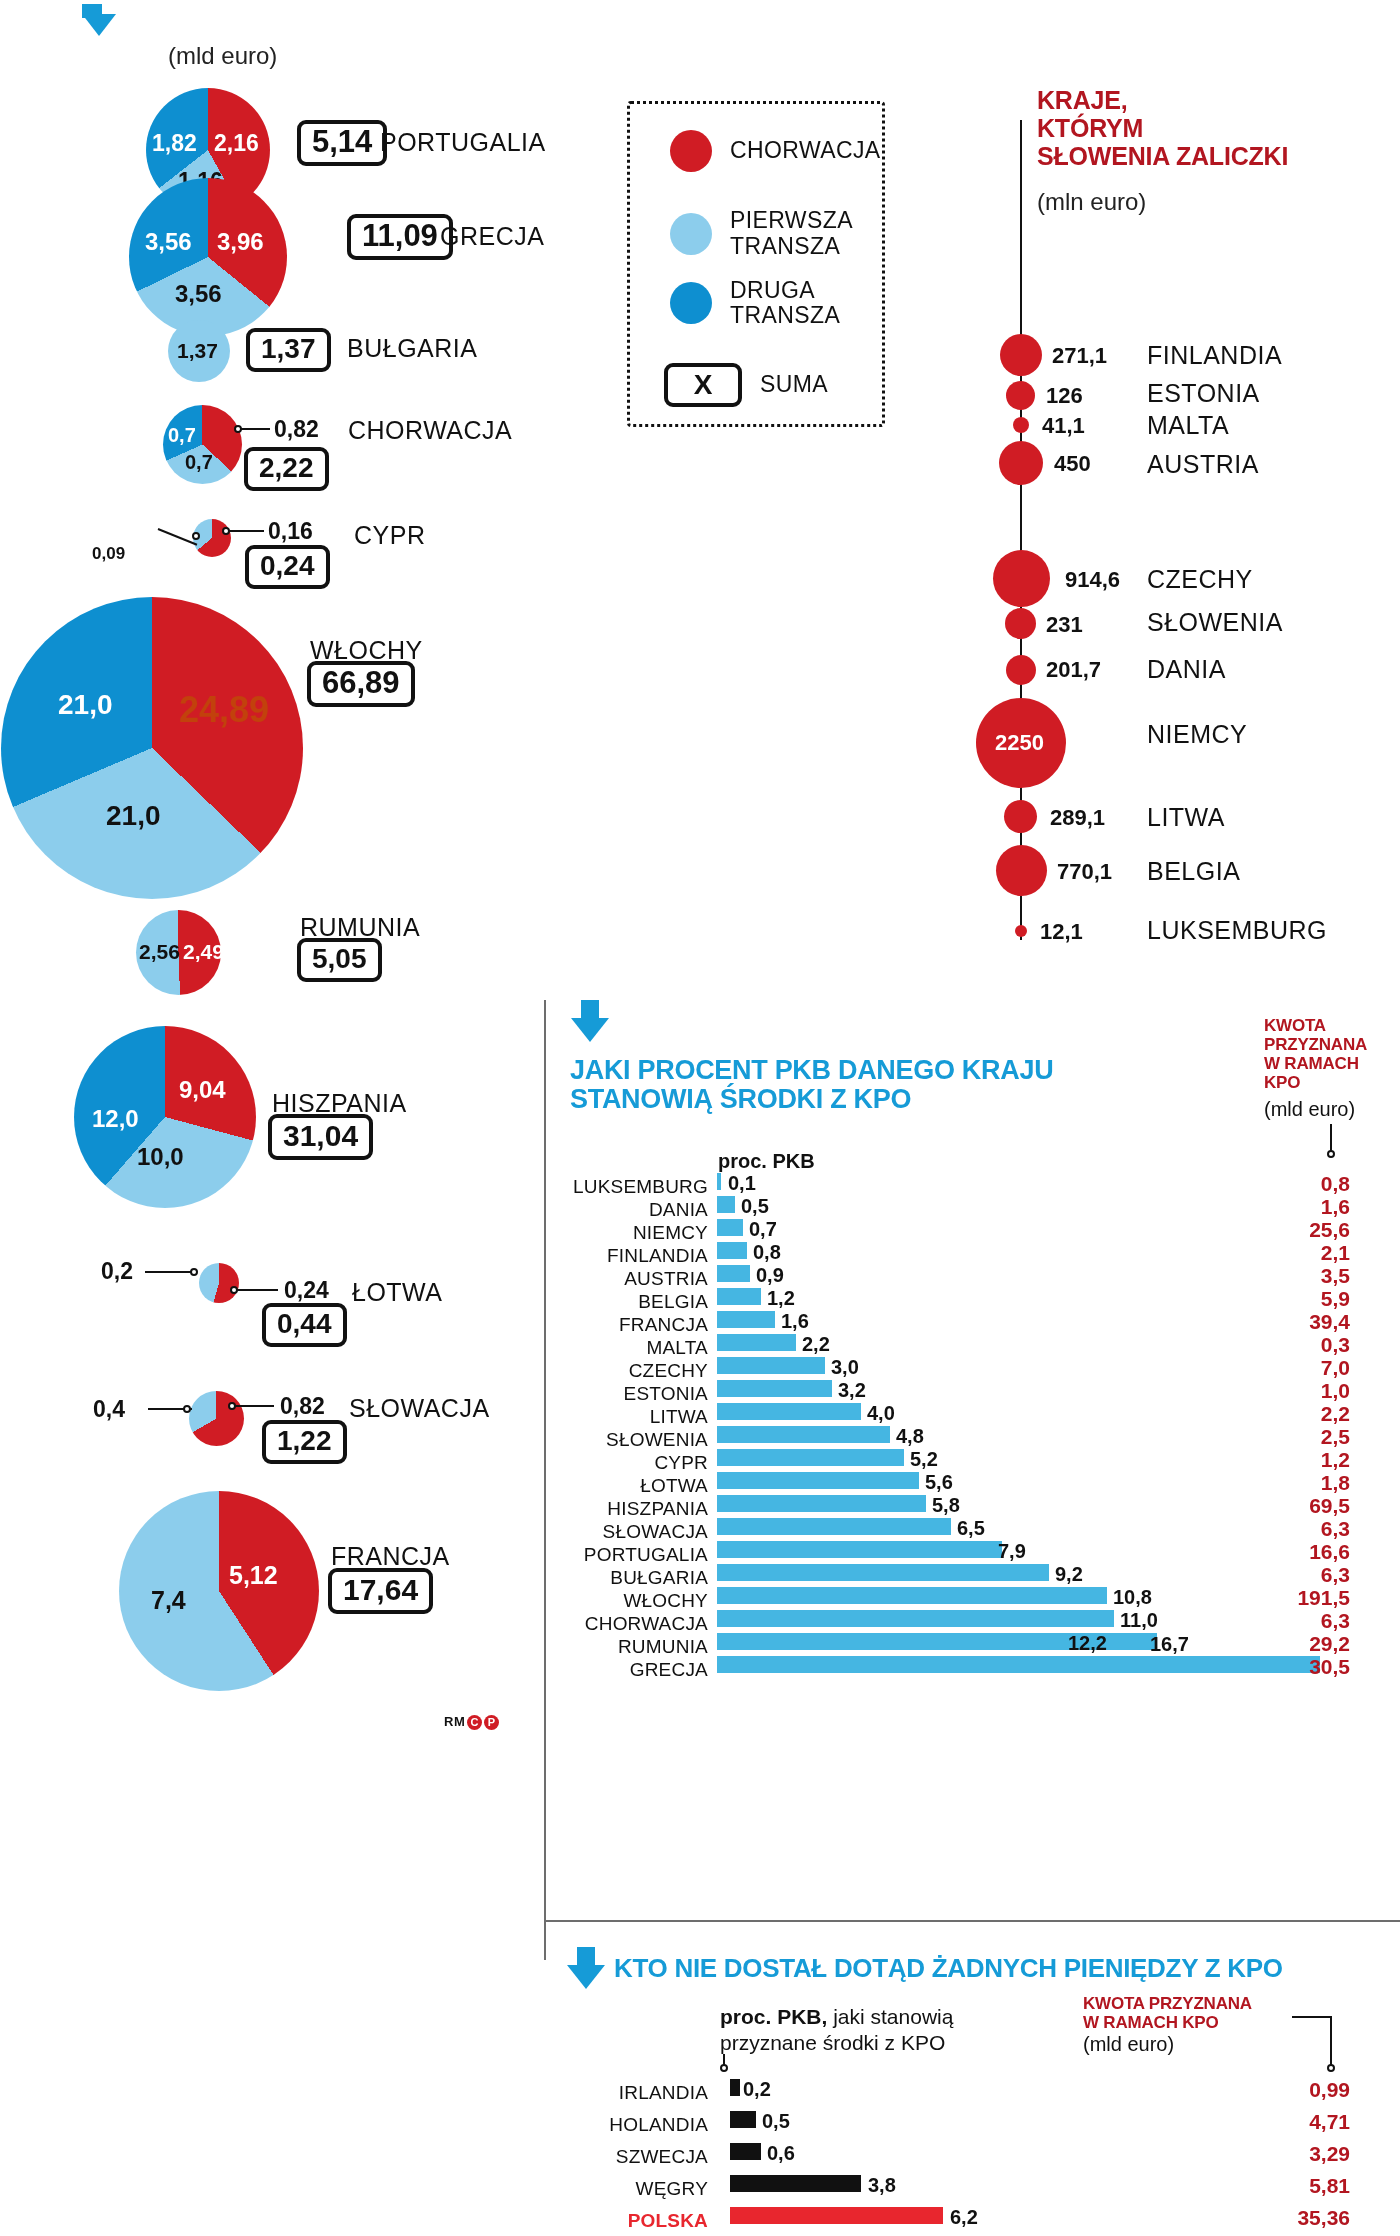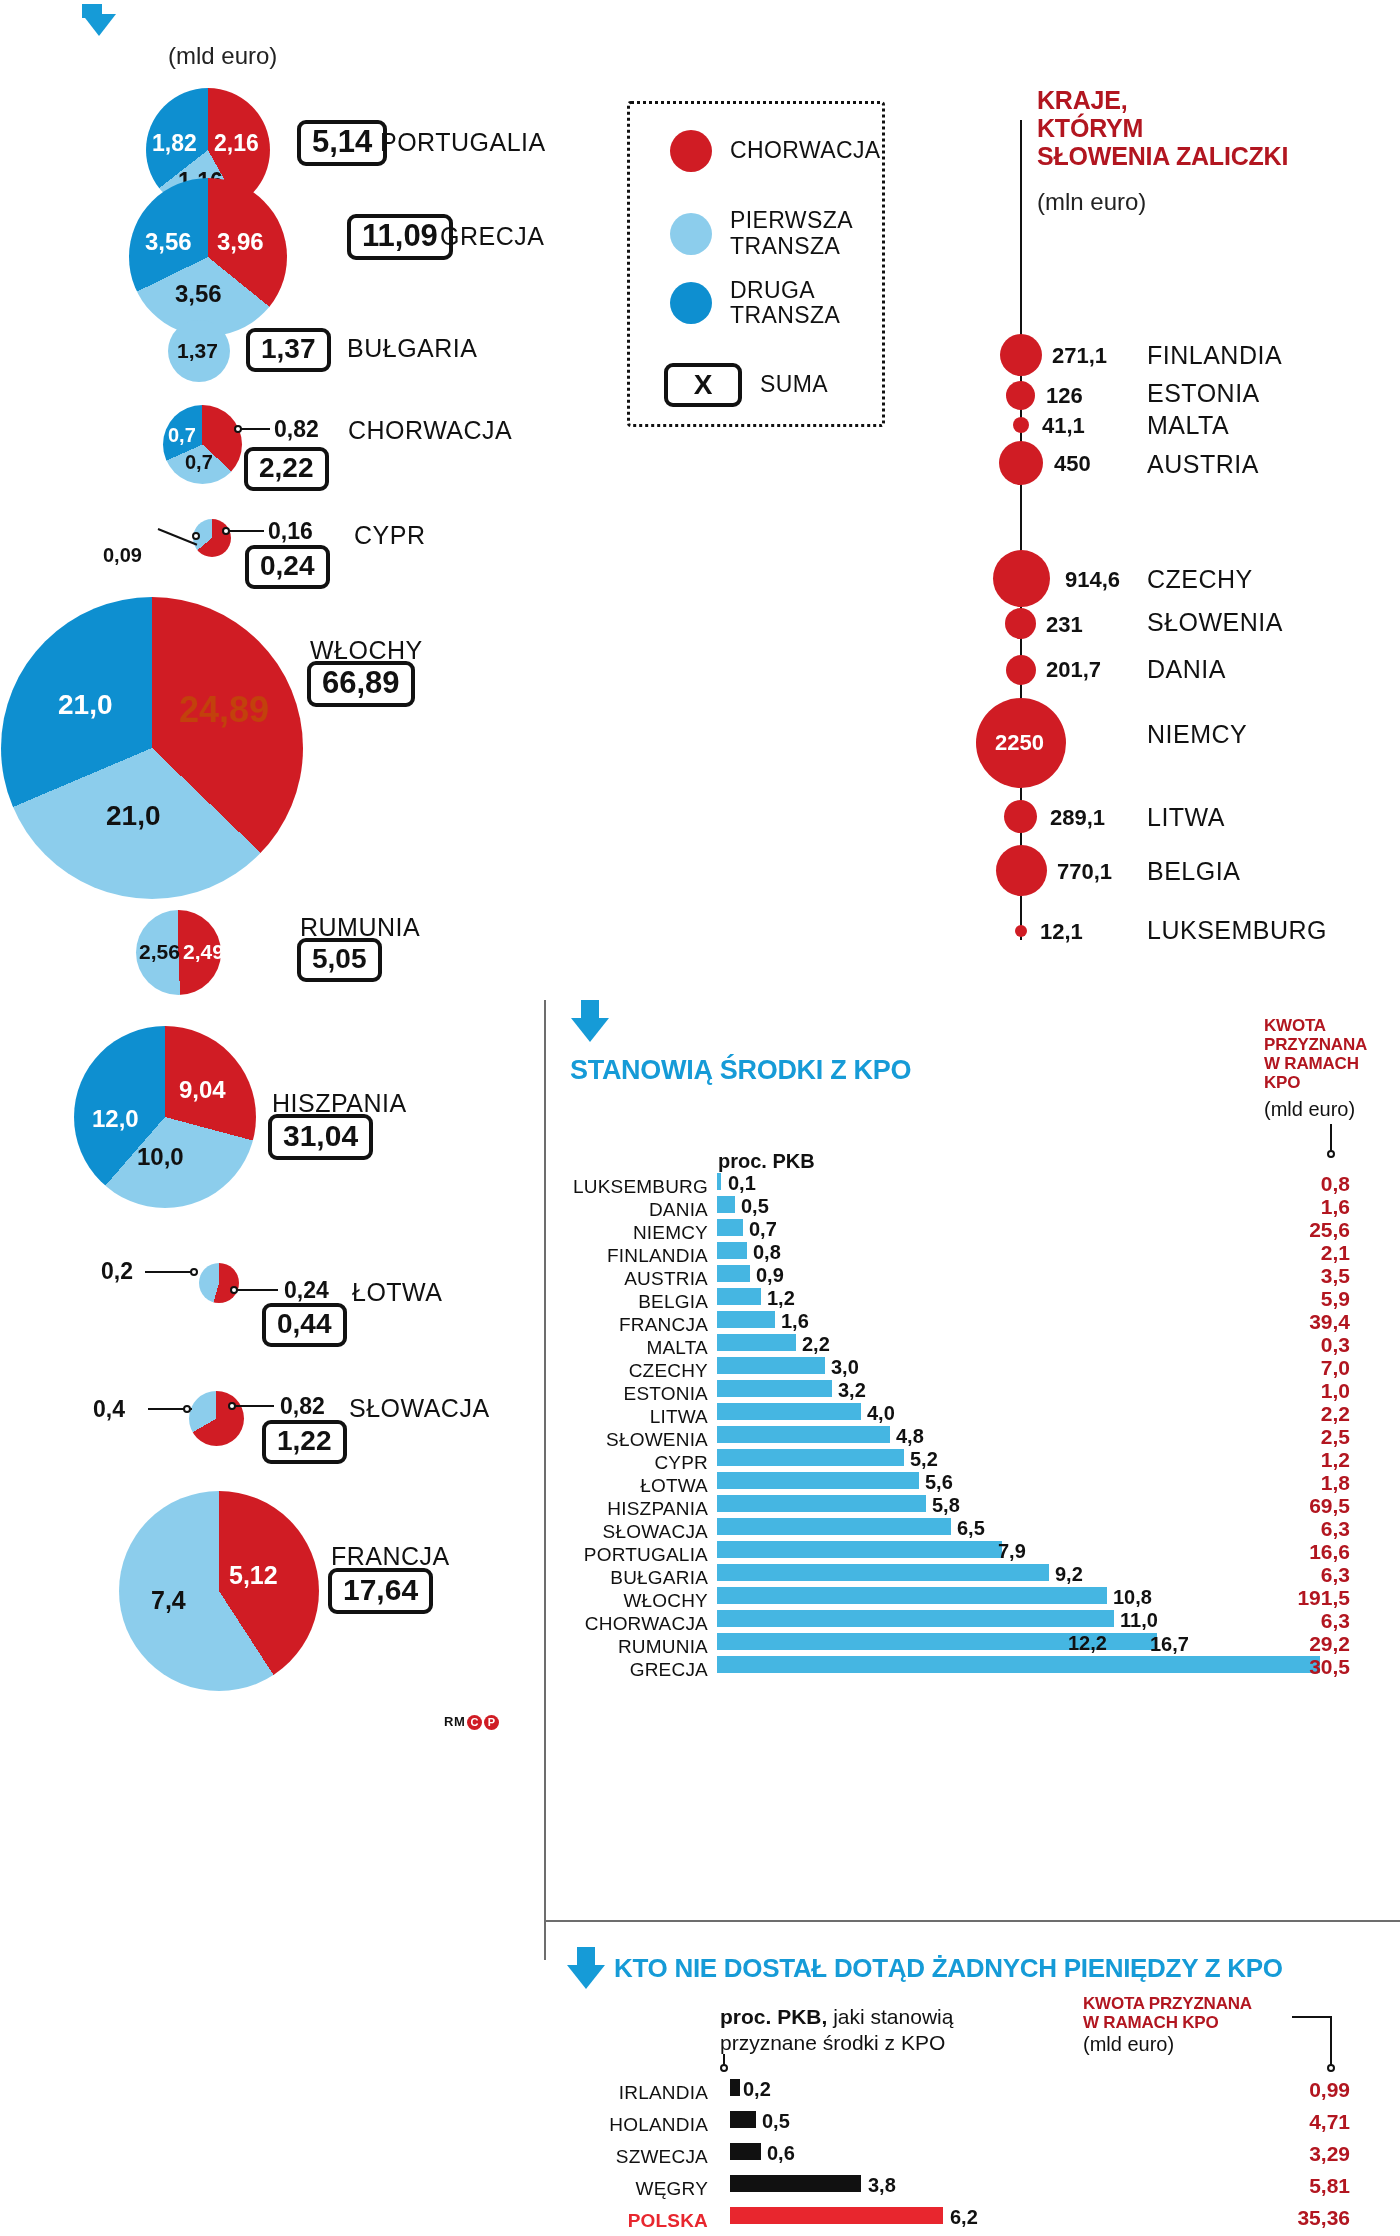--- a/index.html
+++ b/index.html
@@ -163,21 +163,21 @@
 <div class="abs" style="left:193px; top:519px;">
   <div class="pie" style="width:38px;height:38px;
     background: conic-gradient(#D01C24 0deg 230deg, #8CCDEC 230deg 360deg);"></div>
 </div>
 <div class="abs" style="left:228px; top:530px; width:36px; height:2px; background:#111;"></div>
 <div class="abs tick-circ" style="left:222px; top:527px;"></div>
 <div class="abs" style="left:268px; top:518px; font-size:23px; font-weight:bold;">0,16</div>
 <div class="abs country-lbl" style="left:354px; top:521px;">CYPR</div>
 <div class="abs" style="left:158px; top:528px; width:42px; height:2px; background:#111; transform:rotate(22deg); transform-origin:left center;"></div>
 <div class="abs tick-circ" style="left:192px; top:532px;"></div>
-<div class="abs" style="left:103px; top:544px; font-size:20px; font-weight:bold;">0,09</div>
+<div class="abs" style="left:92px; top:544px; font-size:17px; font-weight:bold;">0,09</div>
 <div class="abs sum-box" style="left:245px; top:545px; font-size:28px; height:44px;">0,24</div>
 
 <div class="abs" style="left:1px; top:597px;">
   <div class="pie" style="width:302px;height:302px;
     background: conic-gradient(#D01C24 0deg 134deg, #8CCDEC 134deg 247deg, #0E8FD0 247deg 360deg);"></div>
   <div class="pie-val" style="left:178px; top:92px; color:#c2410c; font-size:36px;">24,89</div>
   <div class="pie-val" style="left:105px; top:203px; color:#111; font-size:28px;">21,0</div>
   <div class="pie-val" style="left:57px; top:92px; color:#fff; font-size:28px;">21,0</div>
 </div>
 <div class="abs country-lbl" style="left:310px; top:636px;">WŁOCHY</div>
@@ -315,20 +315,21 @@
 <div class="bubble-val" style="left:1040px; top:919px;">12,1</div>
 <div class="bubble-name" style="left:1147px; top:916px;">LUKSEMBURG</div>
 
 <div class="divider-v" style="left:544px; top:1000px; height:960px;"></div>
 <div class="divider-h" style="left:544px; top:1920px; width:856px;"></div>
 
 <div class="abs" style="left:570px; top:1000px;">
   <span class="arrow-down"></span>
 </div>
 <div class="abs sec-title" style="left:570px; top:1056px; font-size:27px;">
+  <div>JAKI PROCENT PKB DANEGO KRAJU</div>
   <div>STANOWIĄ ŚRODKI Z KPO</div>
 </div>
 
 <div class="abs hdr-small" style="left:718px; top:1150px;">proc. PKB</div>
 
 <div class="abs red-head" style="left:1264px; top:1016px; font-size:17px;">
   <div>KWOTA</div>
   <div>PRZYZNANA</div>
   <div>W RAMACH</div>
   <div>KPO</div>

